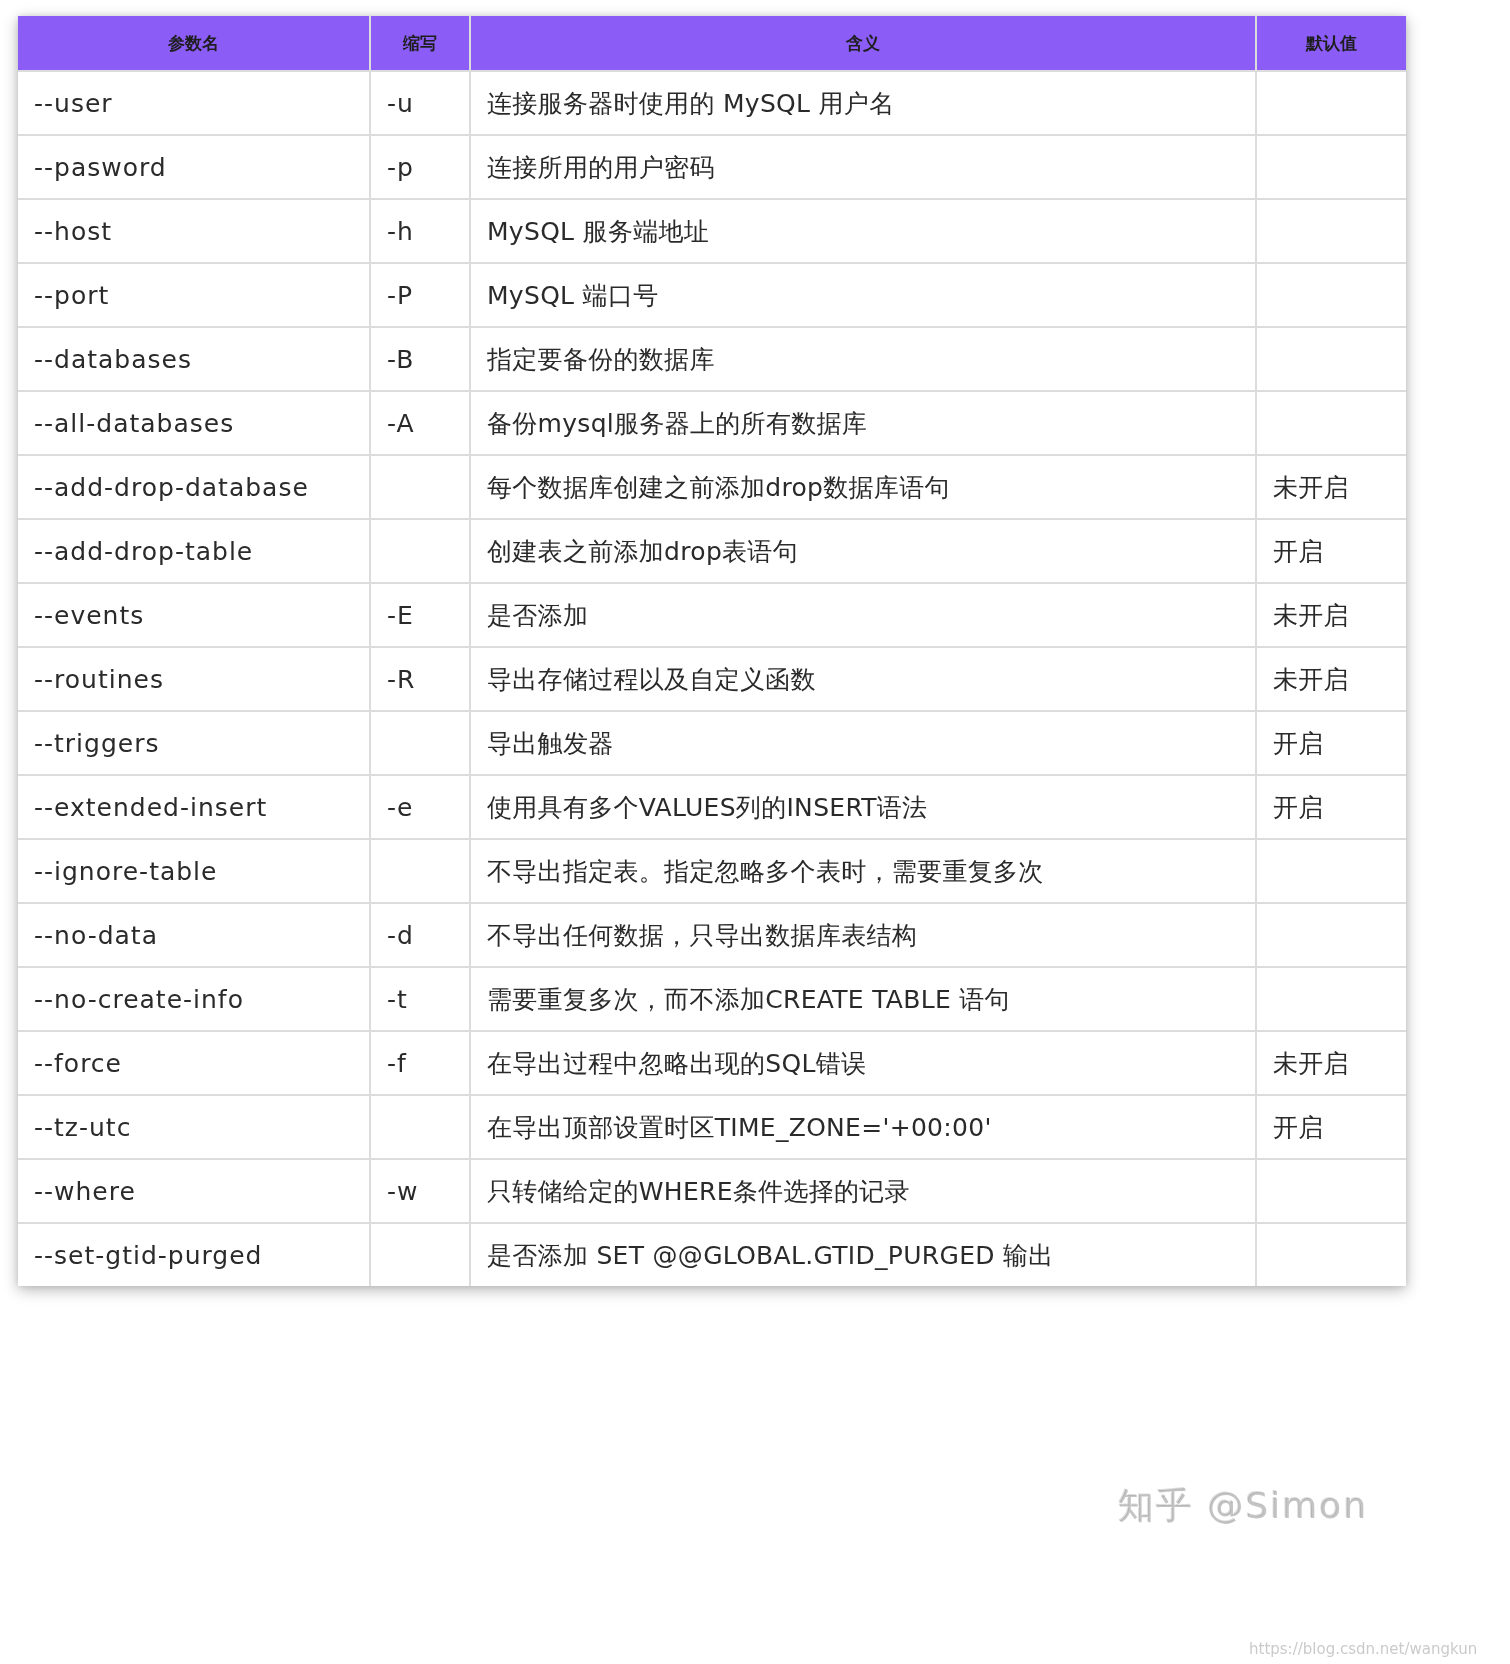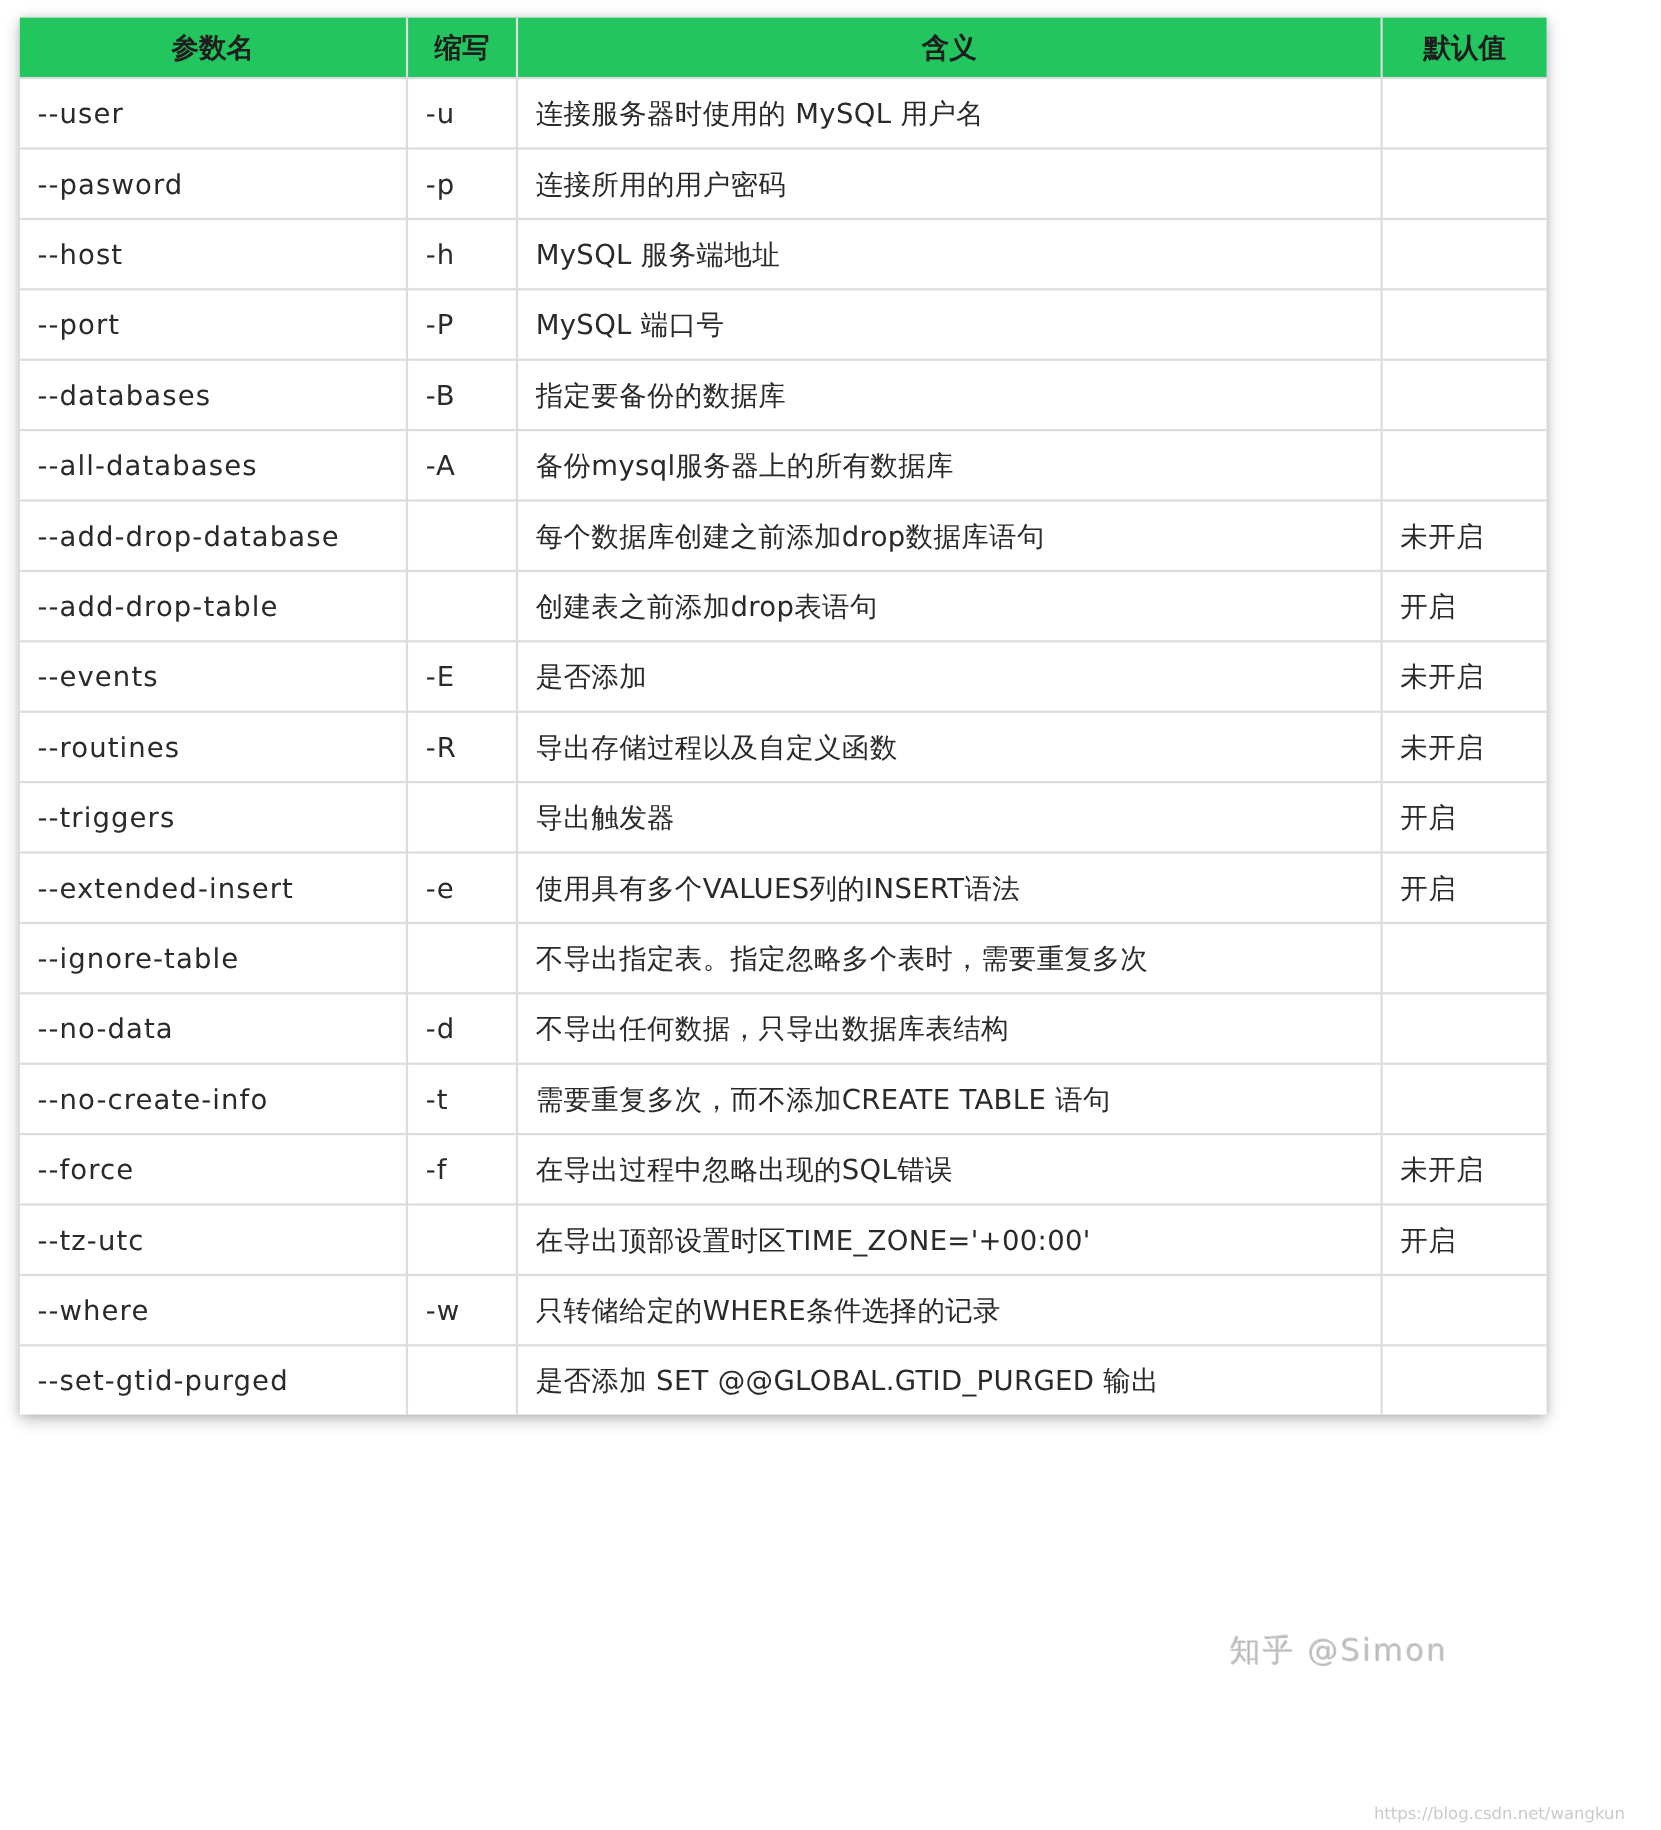--- a/index.html
+++ b/index.html
@@ -31,43 +31,43 @@
   }
   table.params tr > *:first-child { border-left: none; }
   table.params tr > *:last-child { border-right: none; }
   table.params thead tr th { border-top: none; }
   table.params tbody tr:last-child td { border-bottom: none; }
   col.c1 { width: 352px; }
   col.c2 { width: 100px; }
   col.c3 { width: 786px; }
   col.c4 { width: 150px; }
   th {
-    background: #22c55e;
+    background: #8b5cf6;
     height: 54px;
-    font-size: 25px;
+    font-size: 17px;
     font-weight: bold;
     color: #1e1e1e;
     text-align: center;
     vertical-align: middle !important;
     padding: 0;
   }
   td {
     font-size: 25px;
     line-height: 45px;
     padding: 9px 16px 8px 16px;
     color: #2a2a2a;
     letter-spacing: 0.3px;
   }
   td.mono { letter-spacing: 1px; margin-top: 14px; }
   tr.single td { height: 45px; }
   .watermark {
     position: absolute;
     left: 1118px;
     top: 1482px;
-    font-size: 28px;
+    font-size: 36px;
     color: rgba(150,150,150,0.55);
     text-shadow: 1px 1px 0 rgba(255,255,255,0.9), -1px -1px 0 rgba(120,120,120,0.25);
     letter-spacing: 2px;
     white-space: nowrap;
     pointer-events: none;
   }
   .url-watermark {
     position: absolute;
     left: 1205px;
     top: 1640px;

